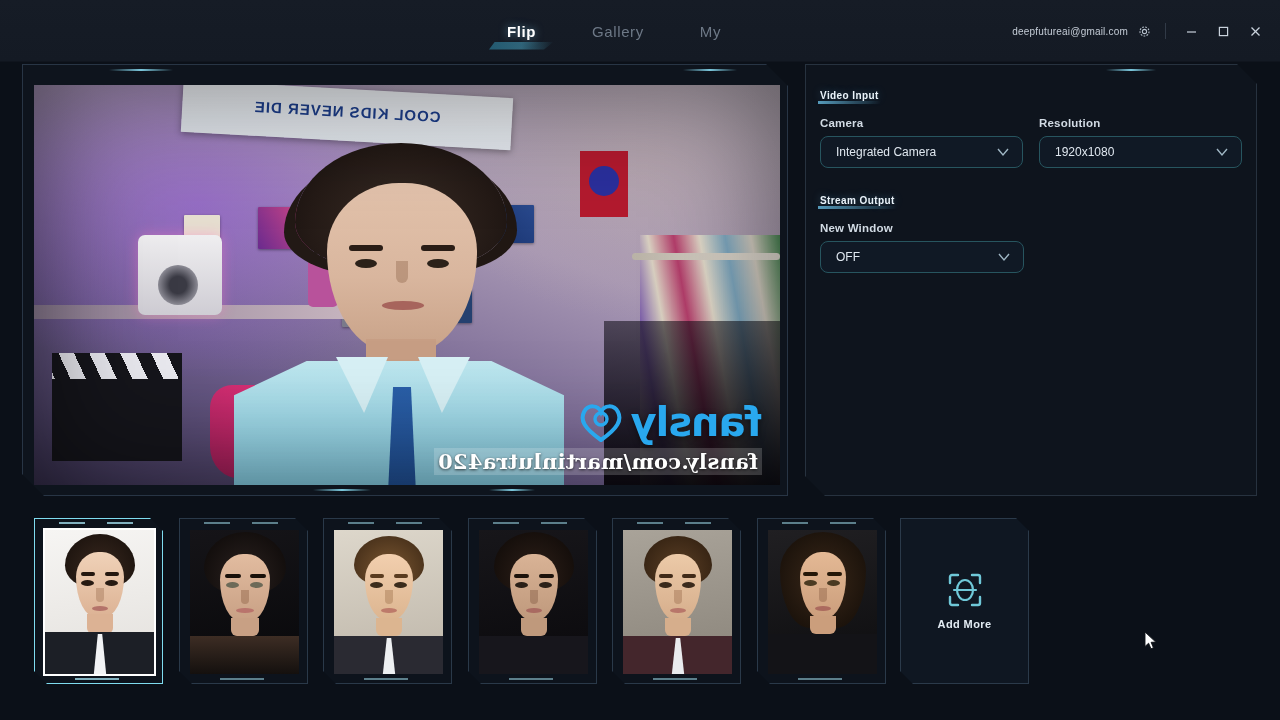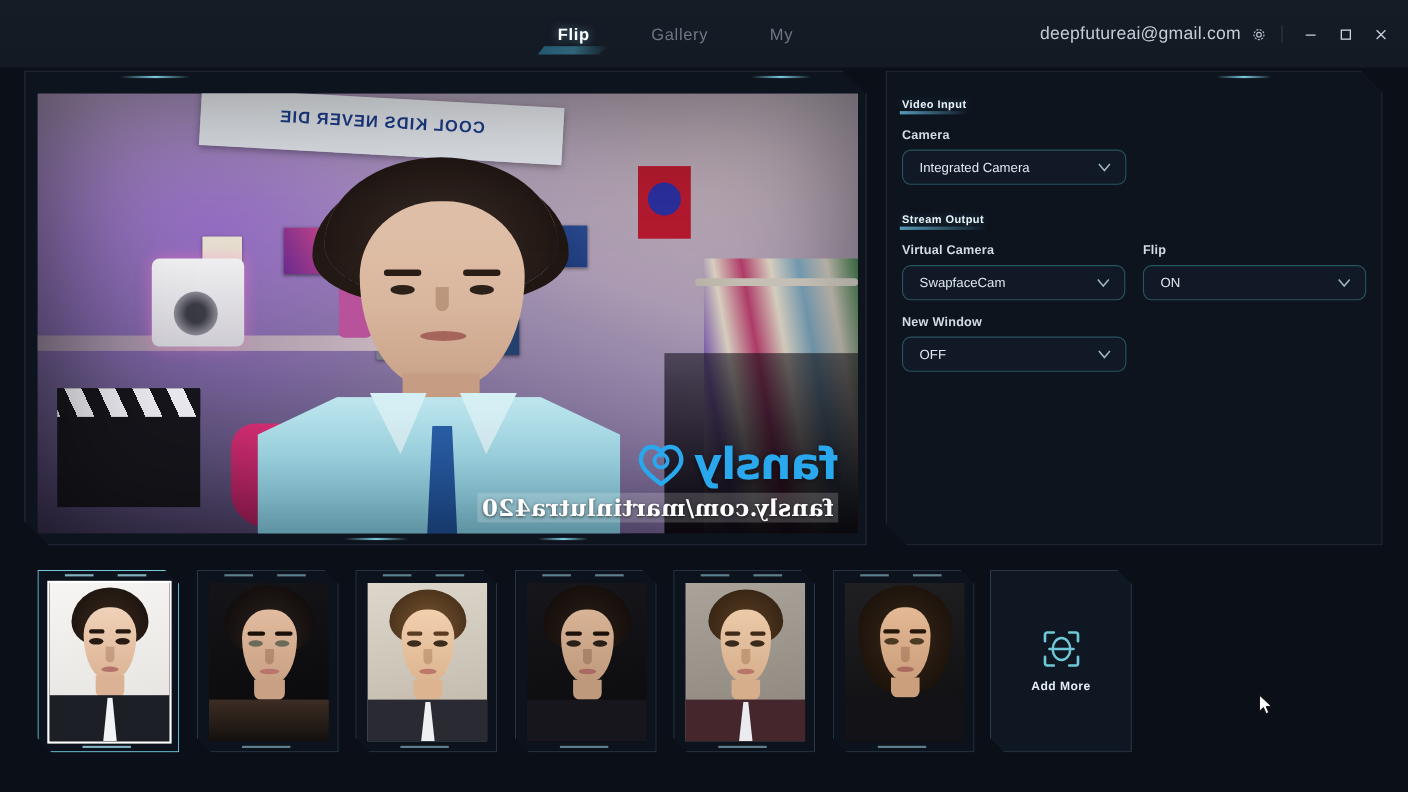--- a/index.html
+++ b/index.html
@@ -41,21 +41,21 @@
   }
   .nav-gap { width: 52px; }
   .nav-item.active { color: #ffffff; font-weight: bold; text-shadow: 0 0 9px rgba(140,220,255,.55); }
   .nav-item.active .nav-underline {
     position: absolute; left: -16px; right: -16px; bottom: -6px; height: 8px;
     background: linear-gradient(90deg,rgba(36,96,120,.9),rgba(70,160,190,.55),rgba(20,50,70,0));
     clip-path: polygon(6px 0,100% 0,calc(100% - 10px) 100%,0 100%);
   }
 
   .acct { position: absolute; right: 14px; top: 0; height: 62px; display: flex; align-items: center; gap: 10px; }
-  .acct-email { font-size: 16px; color: #c4ccd6; letter-spacing: .2px; padding-left: 36px; }
+  .acct-email { font-size: 10px; color: #c4ccd6; letter-spacing: .2px; padding-left: 36px; }
   .gear { width: 13px; height: 13px; cursor: pointer; }
   .divider-v { width: 1px; height: 16px; background: #313a47; margin: 0 4px; }
   .wbtn { width: 22px; height: 22px; display: flex; align-items: center; justify-content: center;
           color: #c9d2dc; cursor: pointer; }
   .wbtn svg { display:block; }
 
   
   .video-panel {
     position: absolute; left: 22px; top: 64px;
     width: 766px; height: 432px;
@@ -382,45 +382,34 @@
       <div class="field-grid">
         <div class="field">
           <div class="field-label">Camera</div>
           <div class="select">
             <span class="select-val">Integrated Camera</span>
             <svg class="chev" width="12" height="9" viewBox="0 0 12 9">
               <path d="M1 1 L6 7 L11 1" fill="none" stroke="#9fb6c4" stroke-width="1.4"></path>
             </svg>
           </div>
         </div>
-      </div>
-
-      <div style="height:22px;"></div>
-      <div class="sect-title">Stream Output</div>
-
-      <div class="field-grid">
         <div class="field">
-          <div class="field-label">Virtual Camera</div>
+          <div class="field-label">Resolution</div>
           <div class="select">
-            <span class="select-val">SwapfaceCam</span>
+            <span class="select-val">1920x1080</span>
             <svg class="chev" width="12" height="9" viewBox="0 0 12 9">
               <path d="M1 1 L6 7 L11 1" fill="none" stroke="#9fb6c4" stroke-width="1.4"></path>
             </svg>
           </div>
         </div>
-        <div class="field">
-          <div class="field-label">Flip</div>
-          <div class="select">
-            <span class="select-val">ON</span>
-            <svg class="chev" width="12" height="9" viewBox="0 0 12 9">
-              <path d="M1 1 L6 7 L11 1" fill="none" stroke="#9fb6c4" stroke-width="1.4"></path>
-            </svg>
-          </div>
-        </div>
-      </div>
+      </div>
+
+      <div style="height:22px;"></div>
+      <div class="sect-title">Stream Output</div>
+
 
       <div class="field-grid">
         <div class="field">
           <div class="field-label">New Window</div>
           <div class="select">
             <span class="select-val">OFF</span>
             <svg class="chev" width="12" height="9" viewBox="0 0 12 9">
               <path d="M1 1 L6 7 L11 1" fill="none" stroke="#9fb6c4" stroke-width="1.4"></path>
             </svg>
           </div>

